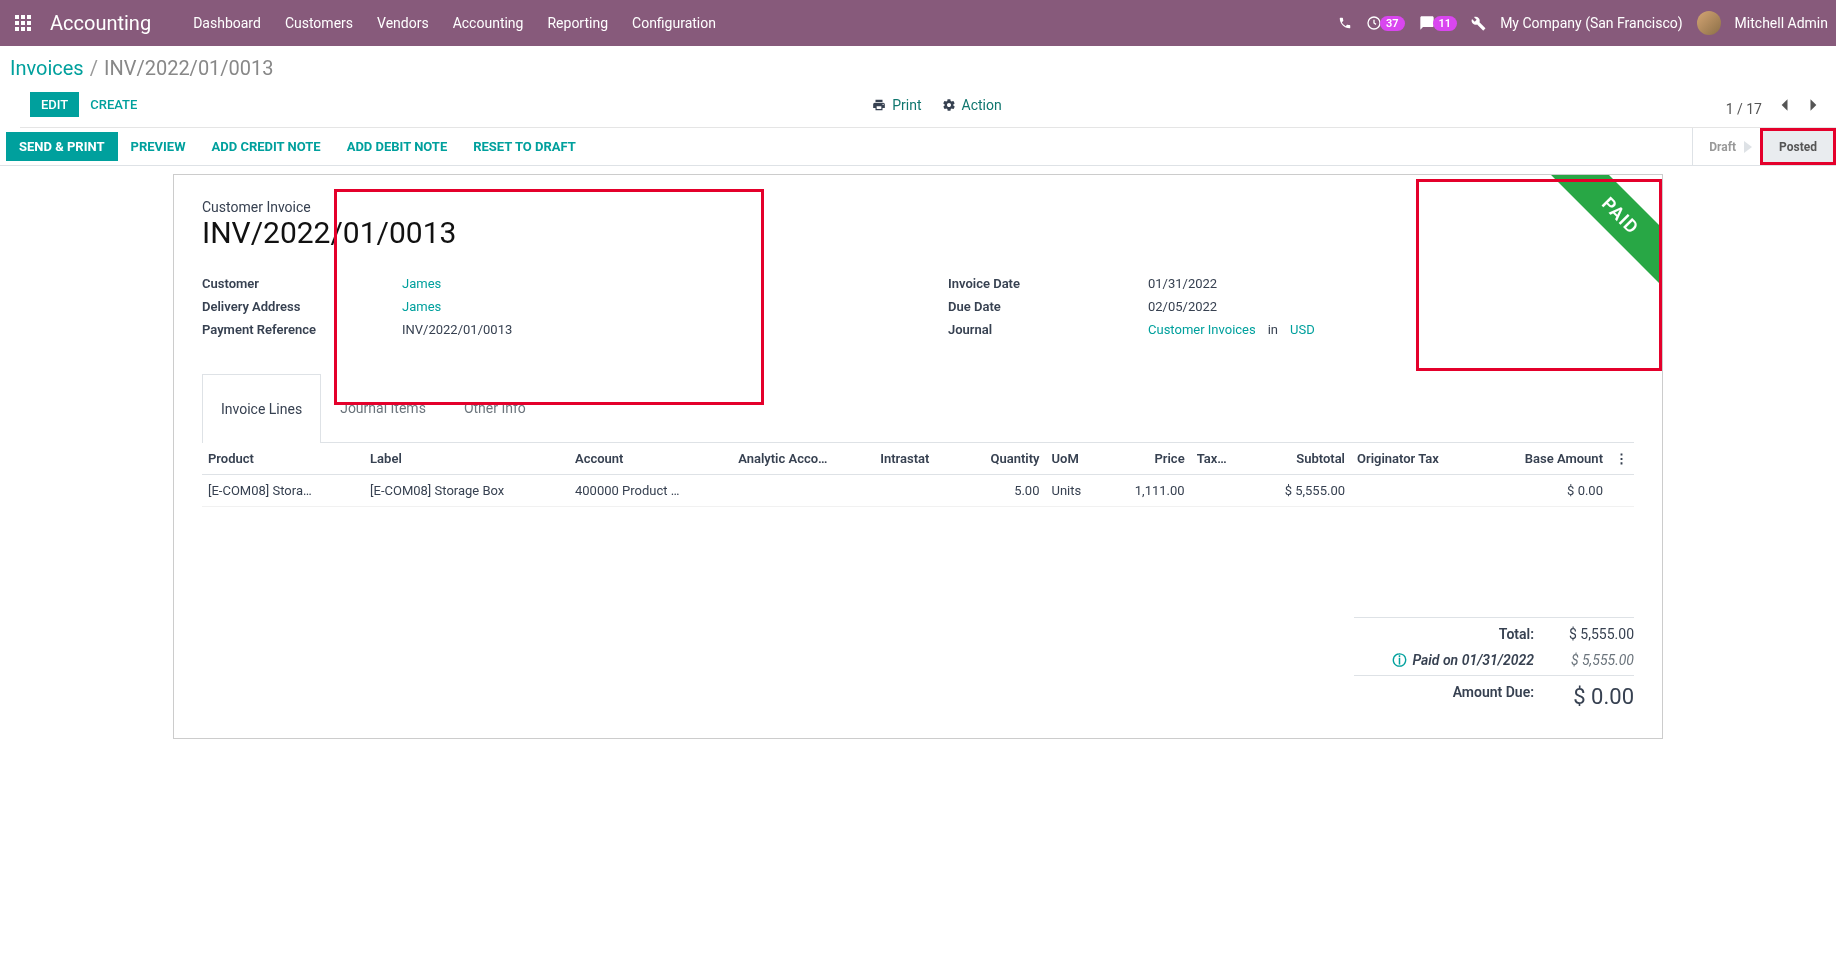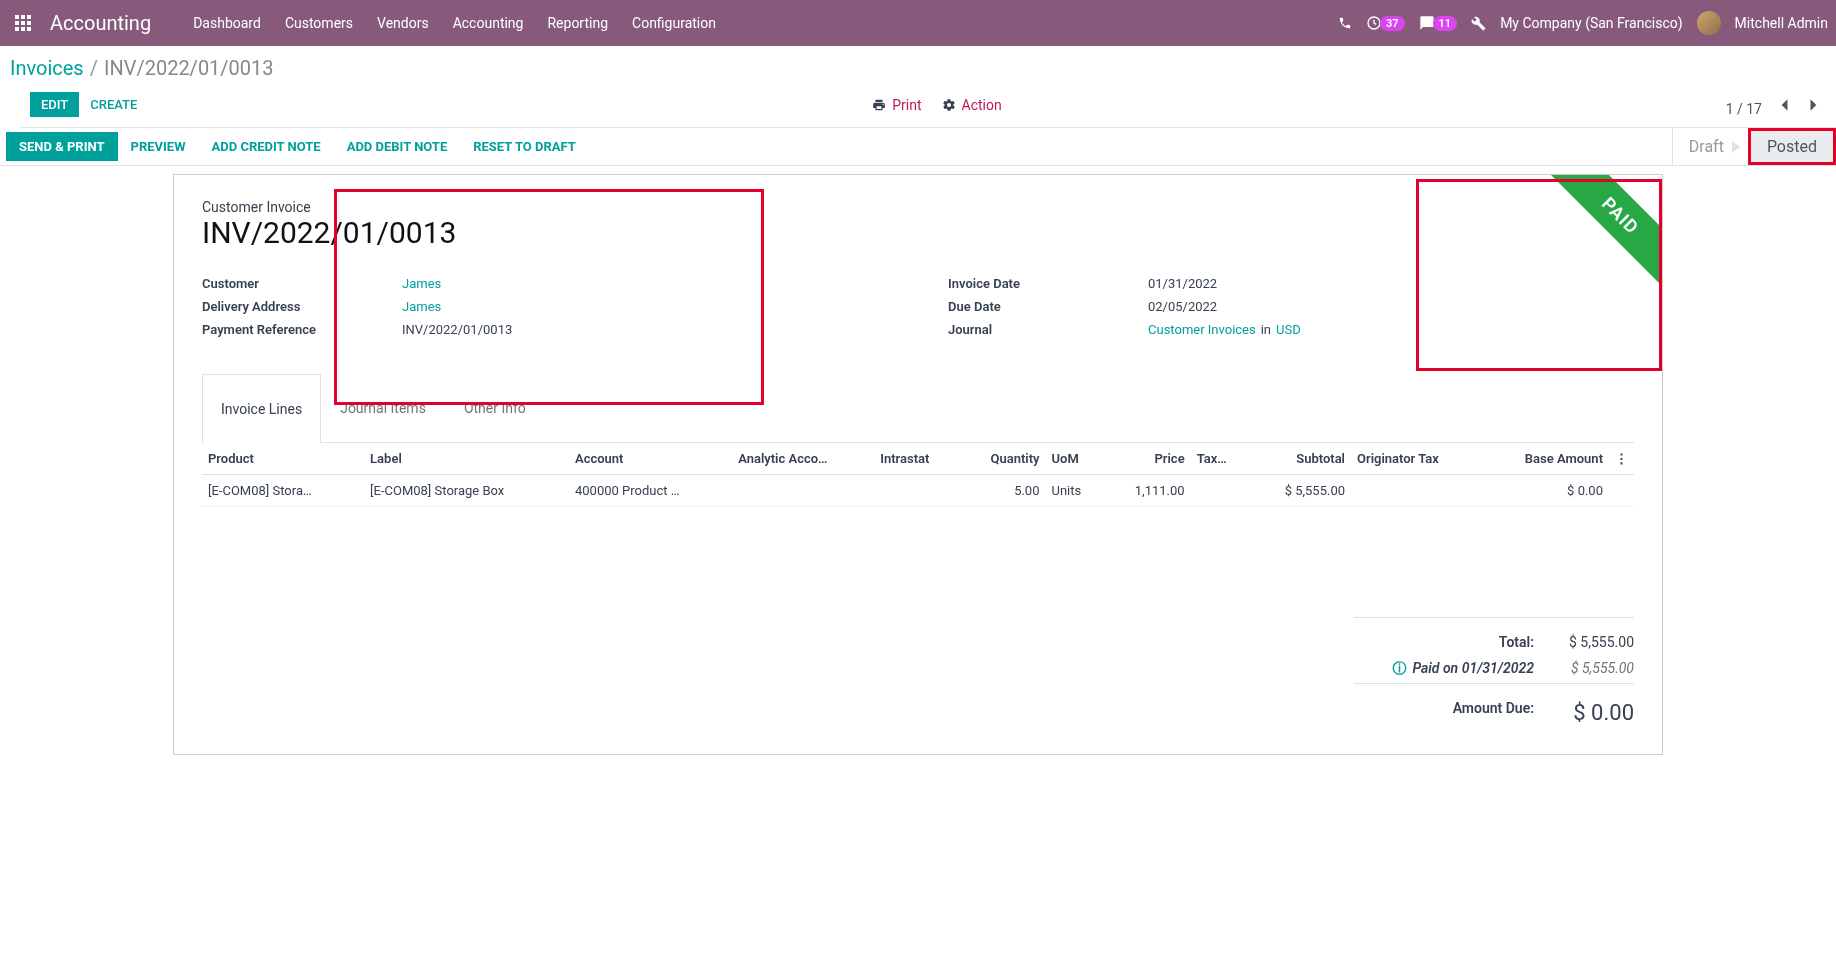--- a/index.html
+++ b/index.html
@@ -24,32 +24,32 @@
 .breadcrumb-link { color: #00a09d; font-size: 20px; text-decoration: none; cursor: pointer; }
 .breadcrumb-sep { color: #999; font-size: 20px; margin: 0 6px; }
 .breadcrumb-current { color: #888; font-size: 20px; }
 
 
 .control-bar { display: flex; align-items: center; padding: 4px 10px 10px; border-bottom: 1px solid #e5e5e5; margin-left: 20px; }
 .btn { padding: 5px 11px; font-size: 13px; font-weight: 500; border: none; cursor: pointer; text-transform: uppercase; }
 .btn-primary { background: #00a09d; color: #fff; }
 .btn-link { background: transparent; color: #00a09d; }
 .control-center { margin: 0 auto; display: flex; gap: 20px; }
-.control-action { color: #be185d; cursor: pointer; display: flex; align-items: center; gap: 6px; font-size: 14px; }
+.control-action { color: #0f766e; cursor: pointer; display: flex; align-items: center; gap: 6px; font-size: 14px; }
 .pager { display: flex; align-items: flex-end; gap: 10px; font-size: 14px; color: #555; }
 .pager-nav { display: flex; gap: 6px; }
 .pager-btn { width: 24px; height: 24px; display: flex; align-items: center; justify-content: center; cursor: pointer; color: #555; }
 
 
 .status-bar { display: flex; align-items: center; border-bottom: 1px solid #dee2e6; height: 38px; }
 .status-actions { display: flex; gap: 0; padding-left: 6px; }
 .status-btn { padding: 7px 13px; font-size: 13px; font-weight: 700; cursor: pointer; text-transform: uppercase; border: none; background: transparent; color: #00a09d; }
 .status-btn.primary { background: #00a09d; color: #fff; }
 .status-states { margin-left: auto; display: flex; height: 100%; }
-.state { padding: 0 16px; display: flex; align-items: center; font-size: 16px; font-weight: 400; color: #999; border-left: 1px solid #dee2e6; position: relative; justify-content: space-between; }
+.state { padding: 0 16px; display: flex; align-items: center; font-size: 12px; font-weight: 700; color: #999; border-left: 1px solid #dee2e6; position: relative; justify-content: space-between; }
 .state.active { background: #e9ecef; color: #555; border: 3px solid #e4002b; }
 .state-arrow { width: 0; height: 0; border-top: 6px solid transparent; border-bottom: 6px solid transparent; border-left: 8px solid #dee2e6; margin: 0 -8px 0 8px; }
 
 
 .sheet-wrap { padding: 0 8px; }
 .sheet { max-width: 1490px; margin: 8px auto 0; background: #fff; border: 1px solid #ccc; position: relative; overflow: hidden; padding: 24px 28px; }
 .ribbon { position: absolute; top: 20px; right: -60px; background: #28a745; color: #fff; padding: 10px 80px; transform: rotate(45deg); font-weight: 600; font-size: 18px; letter-spacing: 1px; }
 
 .highlight-box { border: 3px solid #e4002b; }
 .highlight-invoice { position: absolute; top: 14px; left: 160px; width: 430px; height: 216px; pointer-events: none; }
@@ -58,38 +58,38 @@
 .invoice-title-block { margin-bottom: 26px; }
 .invoice-type { font-size: 14px; font-weight: 400; color: #374151; margin-bottom: 0; }
 .invoice-number { font-size: 30px; color: #111; }
 
 .field-grid { display: flex; gap: 60px; }
 .field-col { flex: 1; }
 .field-row { display: flex; margin-bottom: 8px; align-items: center; }
 .field-label { width: 200px; font-weight: 600; font-size: 13px; color: #374151; }
 .field-value { font-size: 13px; color: #374151; }
 .field-value .link { color: #00a09d; cursor: pointer; }
-.journal-val { display: flex; gap: 5px; align-items: center; }
+.journal-val { display: flex; gap: 12px; align-items: center; }
 
 
 .tabs { display: flex; border-bottom: 1px solid #dee2e6; margin-top: 28px; }
 .tab { padding: 26px 18px; font-size: 14px; color: #6c757d; cursor: pointer; border: 1px solid transparent; border-bottom: none; }
 .tab.active { color: #374151; border-color: #dee2e6; background: #fff; position: relative; top: 1px; }
 
 
 .inv-table { width: 100%; border-collapse: collapse; margin-top: 0; }
 .inv-table th { text-align: left; padding: 8px 6px; font-size: 13px; font-weight: 600; color: #374151; border-bottom: 1px solid #dee2e6; }
 .inv-table th.num, .inv-table td.num { text-align: right; }
 .inv-table td { padding: 8px 6px; font-size: 13px; vertical-align: top; border-bottom: 1px solid #f1f1f1; }
 .col-menu { width: 20px; text-align: center; cursor: pointer; color: #999; }
 
 
 .totals { margin-top: 110px; margin-left: auto; width: 280px; }
 .total-row { display: flex; justify-content: space-between; padding: 5px 0; font-size: 14px; }
-.total-row.hr-top { border-top: 1px solid #dee2e6; padding-top: 16px; }
+.total-row.hr-top { border-top: 1px solid #dee2e6; padding-top: 8px; }
 .total-label { font-weight: 600; color: #374151; text-align: right; flex: 1; }
 .total-value { width: 100px; text-align: right; }
 .paid-row { color: #6c757d; font-style: italic; }
 .info-icon { color: #00a09d; margin-right: 6px; font-style: normal; }
 .amount-due .total-value { font-size: 22px; font-weight: 400; }
 
 svg { display: block; }
 </style>
 </head>
 <body>

